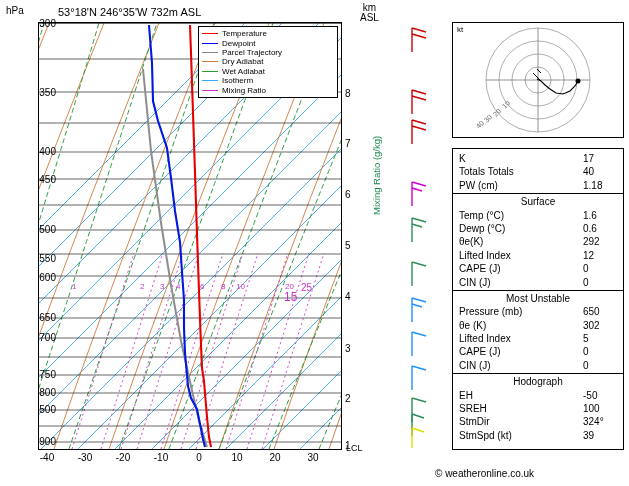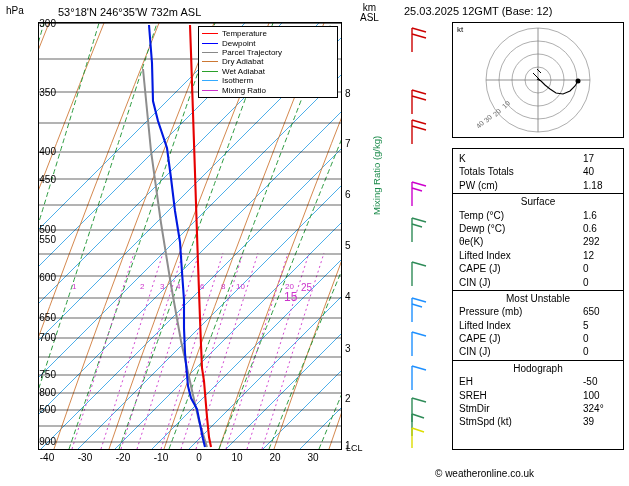--- a/index.html
+++ b/index.html
@@ -139,21 +139,21 @@
           <polyline fill="none" stroke="#e60000" stroke-width="2.1" points="172,424 170,414 169,404 168,394 167,382 166,370 165,358 163,345 162,322 161,296 160,268 159,240 158,211 157,181 156,150 155,120 154,90 153,60 152,30 151,2"></polyline>
         </g>
       </svg>
     </div>
 
     <div class="ytick" style="top:23px">300</div>
     <div class="ytick" style="top:92px">350</div>
     <div class="ytick" style="top:151px">400</div>
     <div class="ytick" style="top:179px">450</div>
     <div class="ytick" style="top:229px">500</div>
-    <div class="ytick" style="top:239px">550</div>
+    <div class="ytick" style="top:258px">550</div>
     <div class="ytick" style="top:277px">600</div>
     <div class="ytick" style="top:317px">650</div>
     <div class="ytick" style="top:337px">700</div>
     <div class="ytick" style="top:374px">750</div>
     <div class="ytick" style="top:392px">800</div>
     <div class="ytick" style="top:409px">500</div>
     <div class="ytick" style="top:441px">900</div>
 
     <div class="kmtick" style="top:445px">1</div>
     <div class="kmtick" style="top:398px">2</div>
@@ -273,21 +273,20 @@
             <line x1="14" y1="392" x2="26" y2="396"></line>
         </g>
         <g stroke="#dddd00">
           <line x1="14" y1="406" x2="14" y2="426"></line>
             <line x1="14" y1="406" x2="26" y2="410"></line>
         </g>
       </g>
     </svg>
   </div>
 
-  <div class="abs rightdate">25.03.2025 12GMT (Base: 12)</div>
 
   <div class="abs hodobox">
     <div class="abs ktlabel">kt</div>
     <svg width="170" height="114" viewBox="0 0 170 114">
       <g stroke="#999999" fill="none" stroke-width="0.8">
         <circle cx="85" cy="57" r="13"></circle>
         <circle cx="85" cy="57" r="26"></circle>
         <circle cx="85" cy="57" r="39"></circle>
         <circle cx="85" cy="57" r="52"></circle>
       </g>
@@ -347,20 +346,24 @@
       <span>CIN (J)</span>
       <span class="v">0</span>
     </div>
     <div class="divider"></div>
     <div class="sechdr">Most Unstable</div>
     <div class="statrow">
       <span>Pressure (mb)</span>
       <span class="v">650</span>
     </div>
     <div class="statrow">
+      <span>θe (K)</span>
+      <span class="v">302</span>
+    </div>
+    <div class="statrow">
       <span>Lifted Index</span>
       <span class="v">5</span>
     </div>
     <div class="statrow">
       <span>CAPE (J)</span>
       <span class="v">0</span>
     </div>
     <div class="statrow">
       <span>CIN (J)</span>
       <span class="v">0</span>

